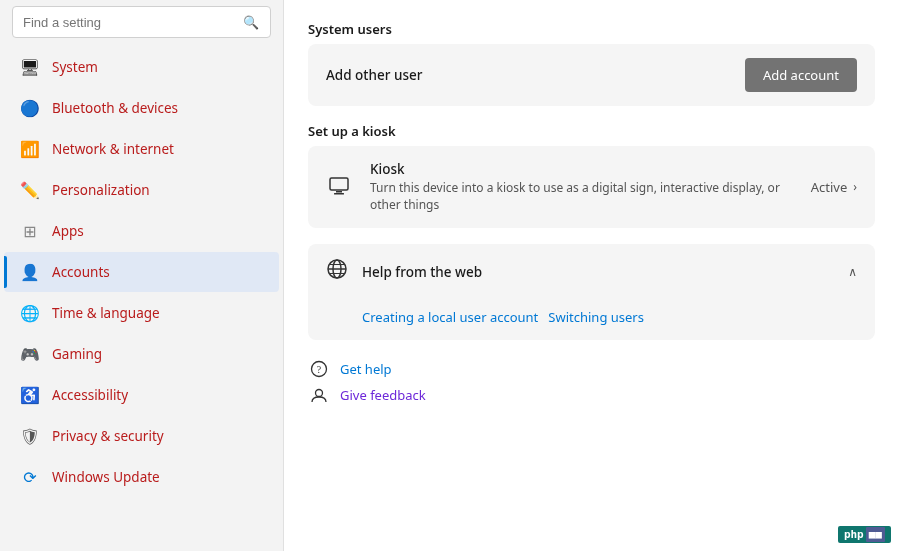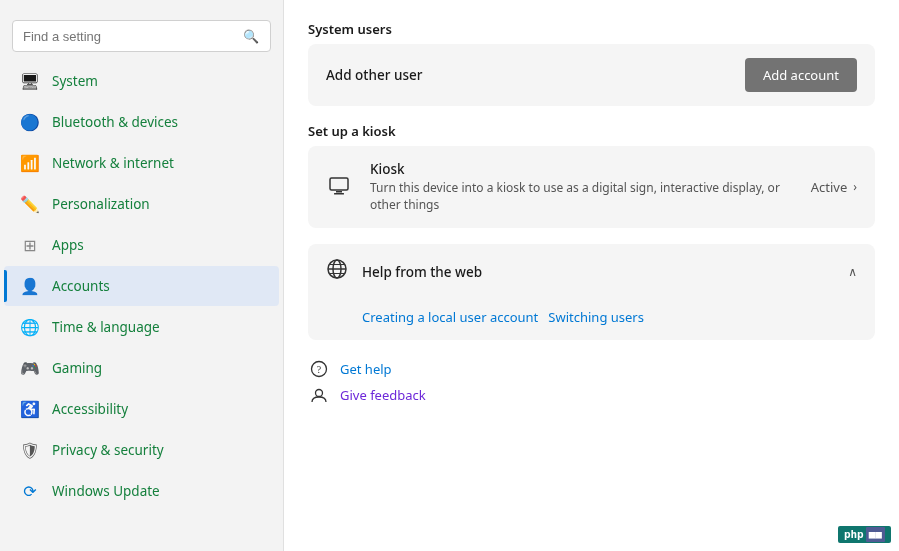--- a/index.html
+++ b/index.html
@@ -19,21 +19,21 @@
       width: 284px;
       min-width: 284px;
       background: #f3f3f3;
       height: 100%;
       display: flex;
       flex-direction: column;
       border-right: 1px solid #e0e0e0;
     }
 
     .search-box {
-      margin: 20px 12px 8px 12px;
+      margin: 6px 12px 8px 12px;
       display: flex;
       align-items: center;
       background: #fff;
       border: 1px solid #d0d0d0;
       border-radius: 4px;
       padding: 6px 10px;
       gap: 8px;
     }
 
     .search-box input {
@@ -87,21 +87,21 @@
       height: 20px;
       display: flex;
       align-items: center;
       justify-content: center;
       font-size: 16px;
       flex-shrink: 0;
     }
 
     .nav-label {
       font-size: 13.5px;
-      color: #15803d;
+      color: #b91c1c;
     }
 
     
     .main {
       flex: 1;
       background: #fff;
       overflow-y: auto;
       padding: 20px 24px 20px 24px;
       display: flex;
       flex-direction: column;

